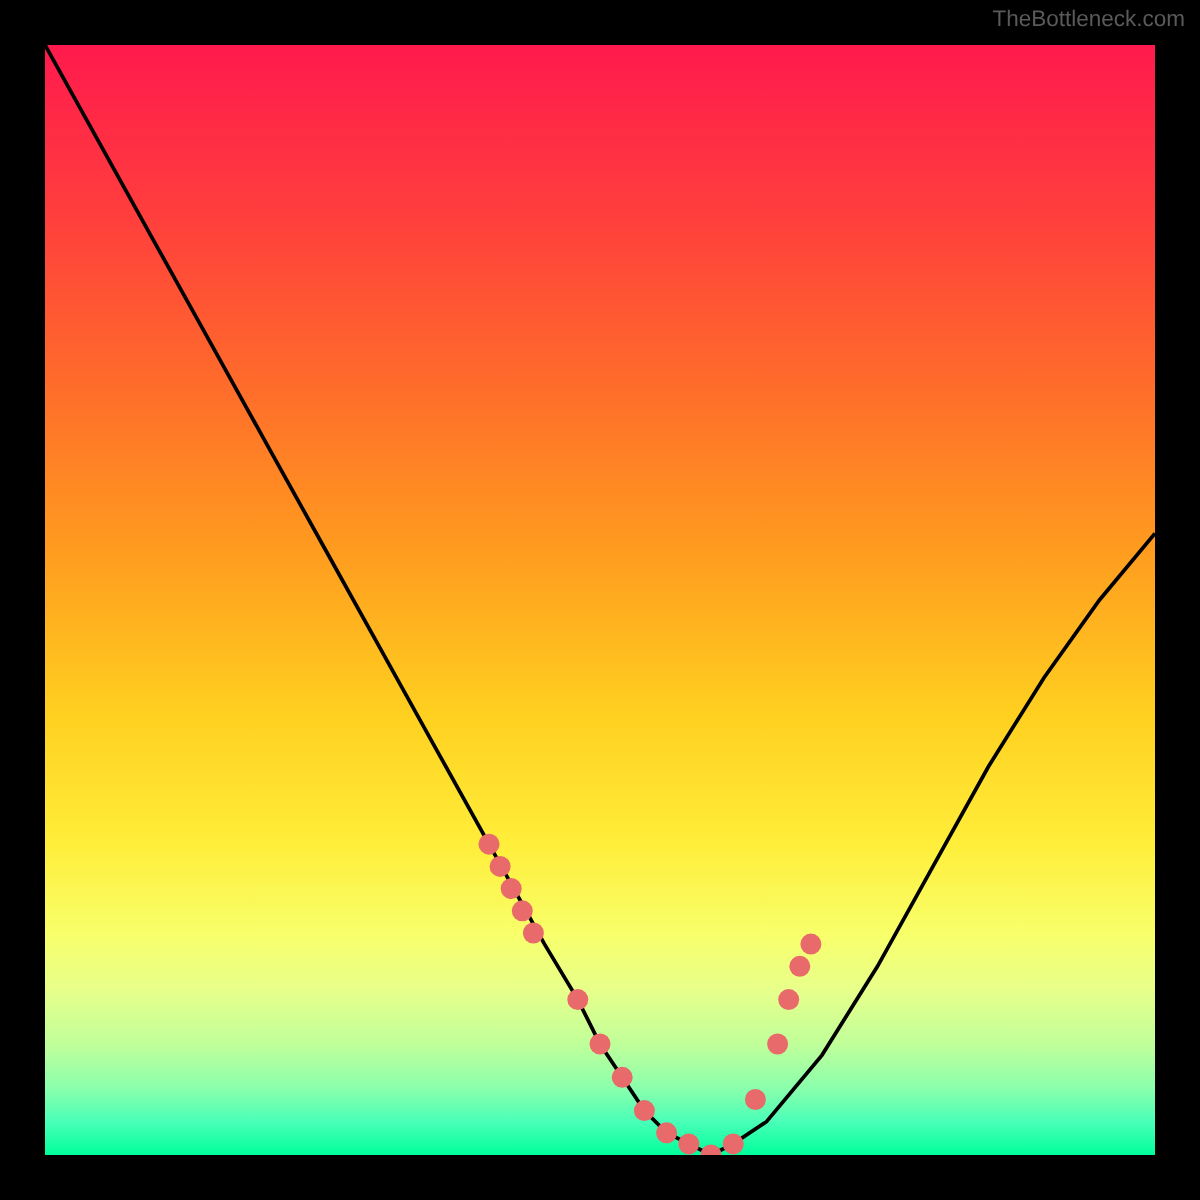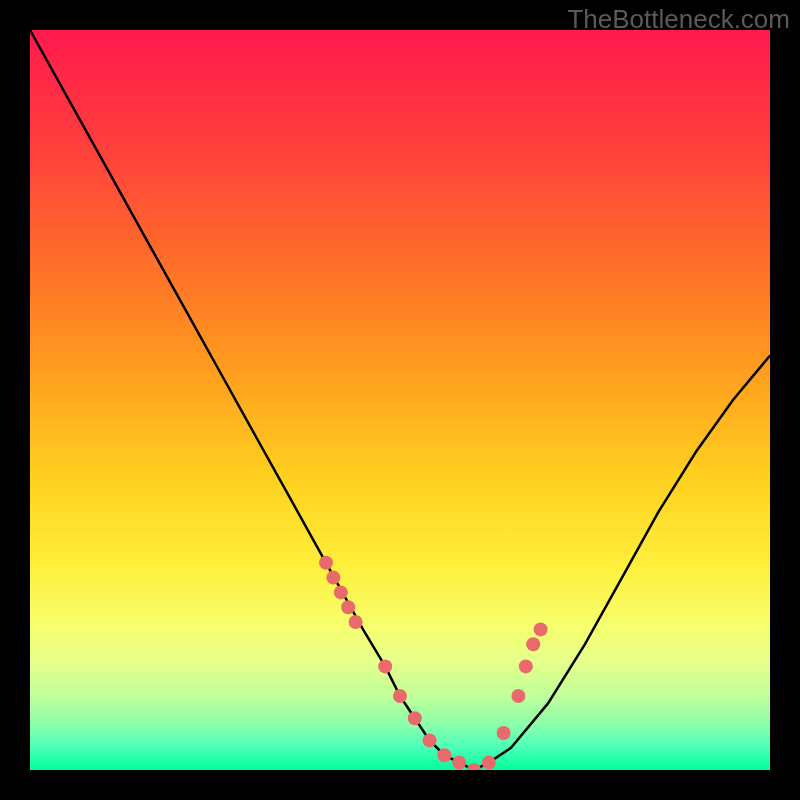--- a/index.html
+++ b/index.html
@@ -9,21 +9,21 @@
     background: #000;
     position: relative;
     overflow: hidden;
     font-family: Arial, sans-serif;
   }
   .watermark {
     position: absolute;
     top: 4px;
     right: 10px;
     color: #5a5a5a;
-    font-size: 26px;
+    font-size: 15px;
     font-weight: 500;
     z-index: 10;
   }
   .plot-area {
     position: absolute;
     left: 30px;
     top: 30px;
     width: 740px;
     height: 740px;
     overflow: hidden;

